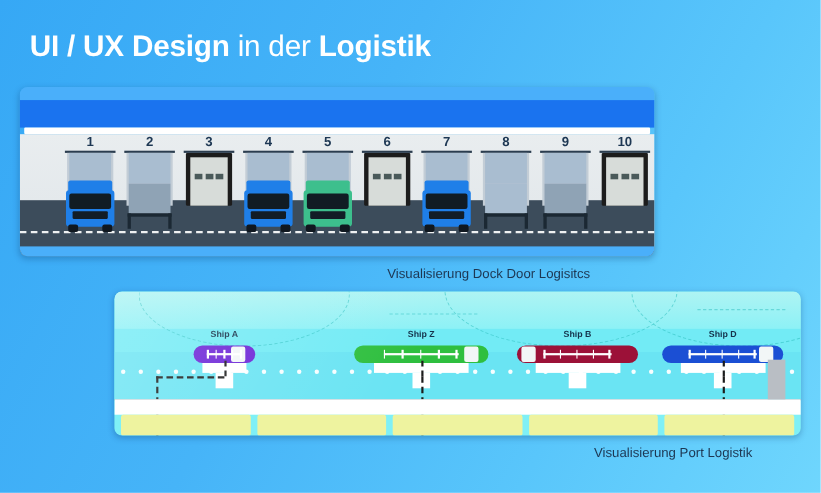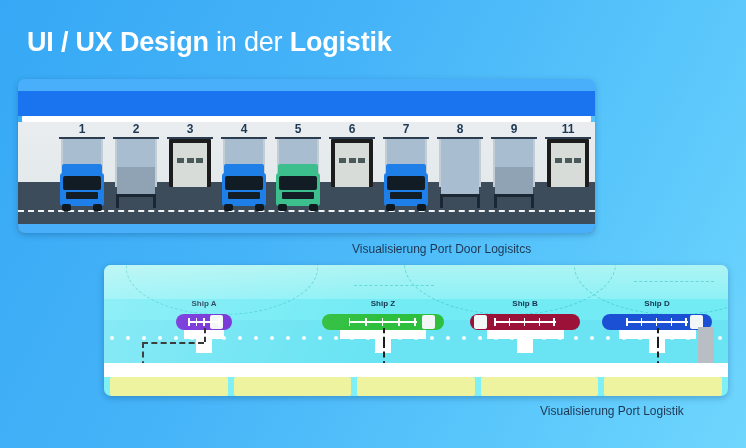--- a/index.html
+++ b/index.html
@@ -257,36 +257,36 @@
             <div class="upper"></div>
             <div class="lower" style="background: rgb(143, 163, 181);"></div>
             <div class="legs">
               <div class="bar"></div>
               <i class="l"></i>
               <i class="r"></i>
             </div>
           </div>
         </div>
         <div class="bay" style="left: 525px;">
-          <div class="num">11</div>
+          <div class="num">10</div>
           <div class="sill"></div>
           <div class="door-closed">
             <div class="panel">
               <div class="grip">
                 <i></i>
                 <i></i>
                 <i></i>
               </div>
             </div>
           </div>
         </div>
       </div>
   </div>
 
-  <div class="caption" id="dockCaption">Visualisierung Port Door Logisitcs</div>
+  <div class="caption" id="dockCaption">Visualisierung Dock Door Logisitcs</div>
 
   <div id="portPanel">
     <div class="pp-sky"></div>
     <div class="pp-water"></div>
     <div class="pp-waterdark"></div>
 
     <div class="radar" style="left:22px;top:-44px;width:190px;height:92px;"></div>
     <div class="radar" style="left:300px;top:-52px;width:210px;height:100px;"></div>
     <div class="radar" style="left:470px;top:-48px;width:200px;height:96px;"></div>
     <div class="radar2" style="left:250px;top:20px;width:80px;"></div>

